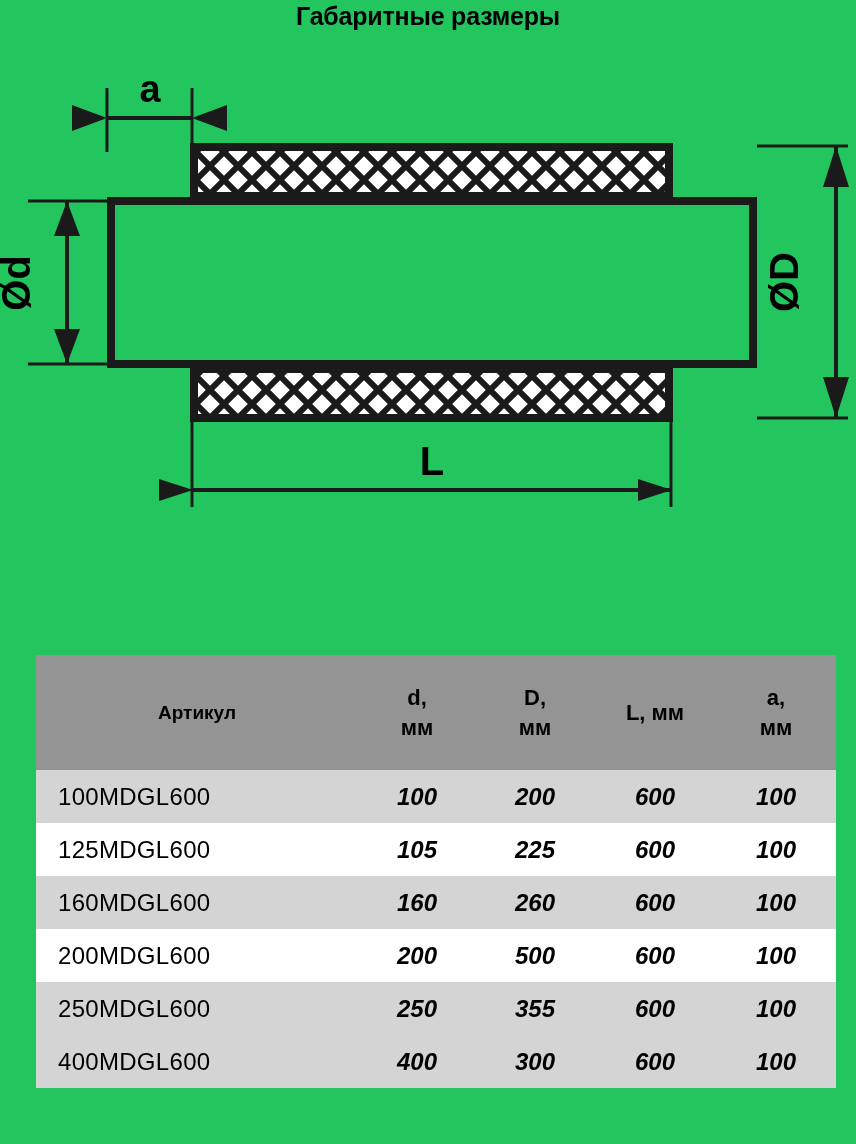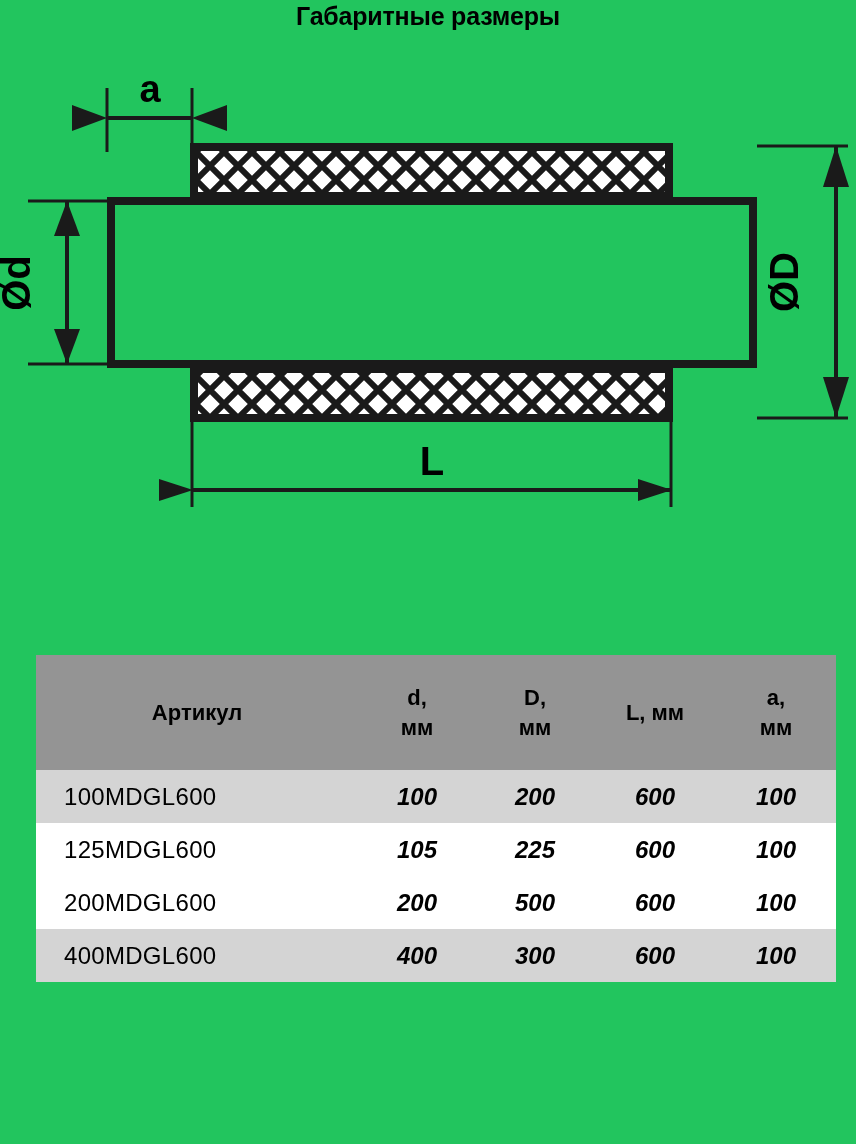--- a/index.html
+++ b/index.html
@@ -50,29 +50,29 @@
     color: #000000;
   }
   #spec-table thead th {
     background: #949494;
     height: 115px;
     font-size: 22px;
     font-weight: bold;
     vertical-align: middle;
     line-height: 1.35;
   }
-  #spec-table thead th.c-art { text-align: center; font-size: 22px; }
+  #spec-table thead th.c-art { text-align: center; font-size: 19px; }
   #spec-table thead th.c-num { text-align: center; }
   #spec-table tbody tr { height: 53px; }
   #spec-table tbody tr.odd  { background: #d4d4d4; }
   #spec-table tbody tr.even { background: #ffffff; }
   #spec-table tbody td.art {
     font-size: 24px;
     font-weight: normal;
-    padding-left: 28px;
+    padding-left: 22px;
     text-align: left;
     letter-spacing: 0.3px;
   }
   #spec-table tbody td.val {
     font-size: 24px;
     font-weight: bold;
     text-align: center;
     font-style: italic;
   }
   .col-art { width: 322px; }
@@ -210,28 +210,42 @@
           <td class="val">600</td>
           <td class="val">100</td>
         </tr>
         <tr class="even">
           <td class="art">125MDGL600</td>
           <td class="val">105</td>
           <td class="val">225</td>
           <td class="val">600</td>
           <td class="val">100</td>
         </tr>
+        <tr class="odd">
+          <td class="art">160MDGL600</td>
+          <td class="val">160</td>
+          <td class="val">260</td>
+          <td class="val">600</td>
+          <td class="val">100</td>
+        </tr>
         <tr class="even">
           <td class="art">200MDGL600</td>
           <td class="val">200</td>
           <td class="val">500</td>
           <td class="val">600</td>
           <td class="val">100</td>
         </tr>
         <tr class="odd">
+          <td class="art">250MDGL600</td>
+          <td class="val">250</td>
+          <td class="val">355</td>
+          <td class="val">600</td>
+          <td class="val">100</td>
+        </tr>
+        <tr class="odd">
           <td class="art">400MDGL600</td>
           <td class="val">400</td>
           <td class="val">300</td>
           <td class="val">600</td>
           <td class="val">100</td>
         </tr>
       </tbody>
   </table>
 
 </div>

